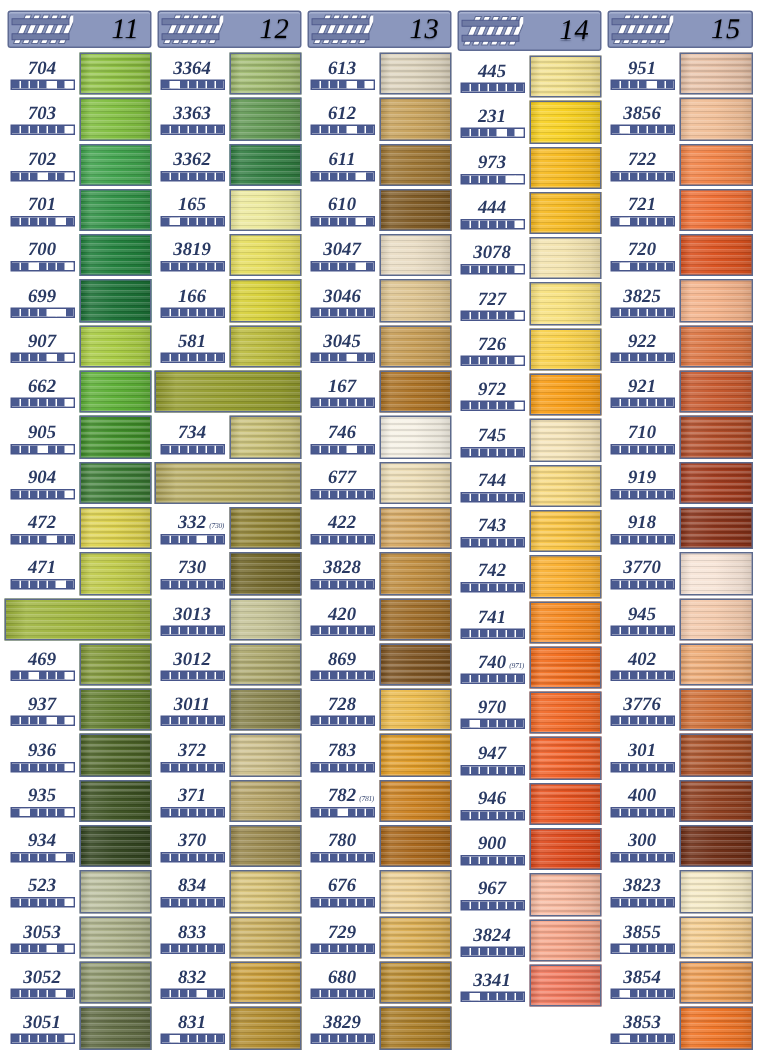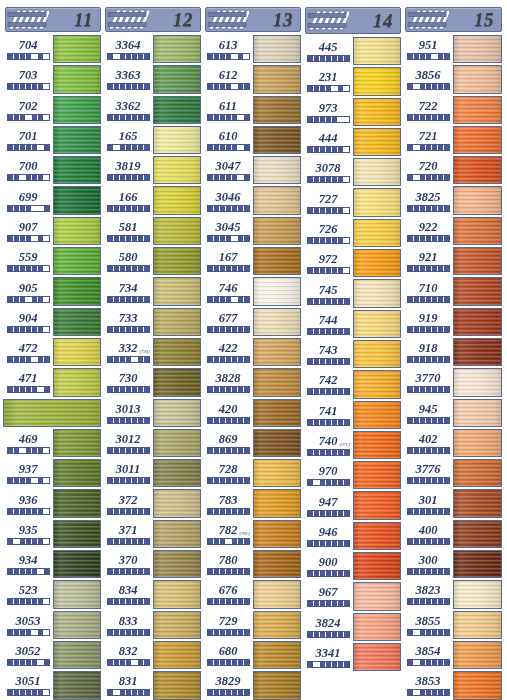--- a/index.html
+++ b/index.html
@@ -43,23 +43,23 @@
     margin-left:1px;
     position:relative;
     overflow:hidden;
     flex:0 0 42px;
   }
   .skein svg{display:block;}
   .col-num{
     flex:1;
     text-align:right;
     padding-right:7px;
-    color:#404040;
+    color:#000000;
     font-style:italic;
-    font-weight:bold;
+    font-weight:normal;
     font-size:19px;
     font-family:"Liberation Serif",serif;
     letter-spacing:0.5px;
     text-shadow:0 1px 1px rgba(40,50,80,.55);
     line-height:1;
   }
 
   
   .rows{display:flex;flex-direction:column;}
   .row{
@@ -289,21 +289,21 @@
               <i class="off"></i>
             </div>
           </div>
           <div class="swatch" style="background: rgb(166, 201, 63);">
             <span class="tex"></span>
             <span class="shine"></span>
           </div>
         </div>
         <div class="row">
           <div class="label-cell">
-            <div class="code"><span>559</span></div>
+            <div class="code"><span>662</span></div>
             <div class="barcode">
               <i class="on"></i>
               <i class="on"></i>
               <i class="on"></i>
               <i class="on"></i>
               <i class="on"></i>
               <i class="on"></i>
               <i class="off"></i>
             </div>
           </div>
@@ -693,32 +693,20 @@
               <i class="on"></i>
               <i class="on"></i>
             </div>
           </div>
           <div class="swatch" style="background: rgb(184, 184, 57);">
             <span class="tex"></span>
             <span class="shine"></span>
           </div>
         </div>
         <div class="row">
-          <div class="label-cell">
-            <div class="code"><span>580</span></div>
-            <div class="barcode">
-              <i class="on"></i>
-              <i class="on"></i>
-              <i class="on"></i>
-              <i class="on"></i>
-              <i class="on"></i>
-              <i class="on"></i>
-              <i class="on"></i>
-            </div>
-          </div>
           <div class="swatch" style="background: rgb(146, 154, 43);">
             <span class="tex"></span>
             <span class="shine"></span>
           </div>
         </div>
         <div class="row">
           <div class="label-cell">
             <div class="code"><span>734</span></div>
             <div class="barcode">
               <i class="on"></i>
@@ -729,32 +717,20 @@
               <i class="on"></i>
               <i class="on"></i>
             </div>
           </div>
           <div class="swatch" style="background: rgb(198, 189, 114);">
             <span class="tex"></span>
             <span class="shine"></span>
           </div>
         </div>
         <div class="row">
-          <div class="label-cell">
-            <div class="code"><span>733</span></div>
-            <div class="barcode">
-              <i class="on"></i>
-              <i class="on"></i>
-              <i class="on"></i>
-              <i class="on"></i>
-              <i class="on"></i>
-              <i class="on"></i>
-              <i class="on"></i>
-            </div>
-          </div>
           <div class="swatch" style="background: rgb(181, 169, 93);">
             <span class="tex"></span>
             <span class="shine"></span>
           </div>
         </div>
         <div class="row">
           <div class="label-cell">
             <div class="code"><span>332</span><span class="sub">(730)</span></div>
             <div class="barcode">
               <i class="on"></i>

